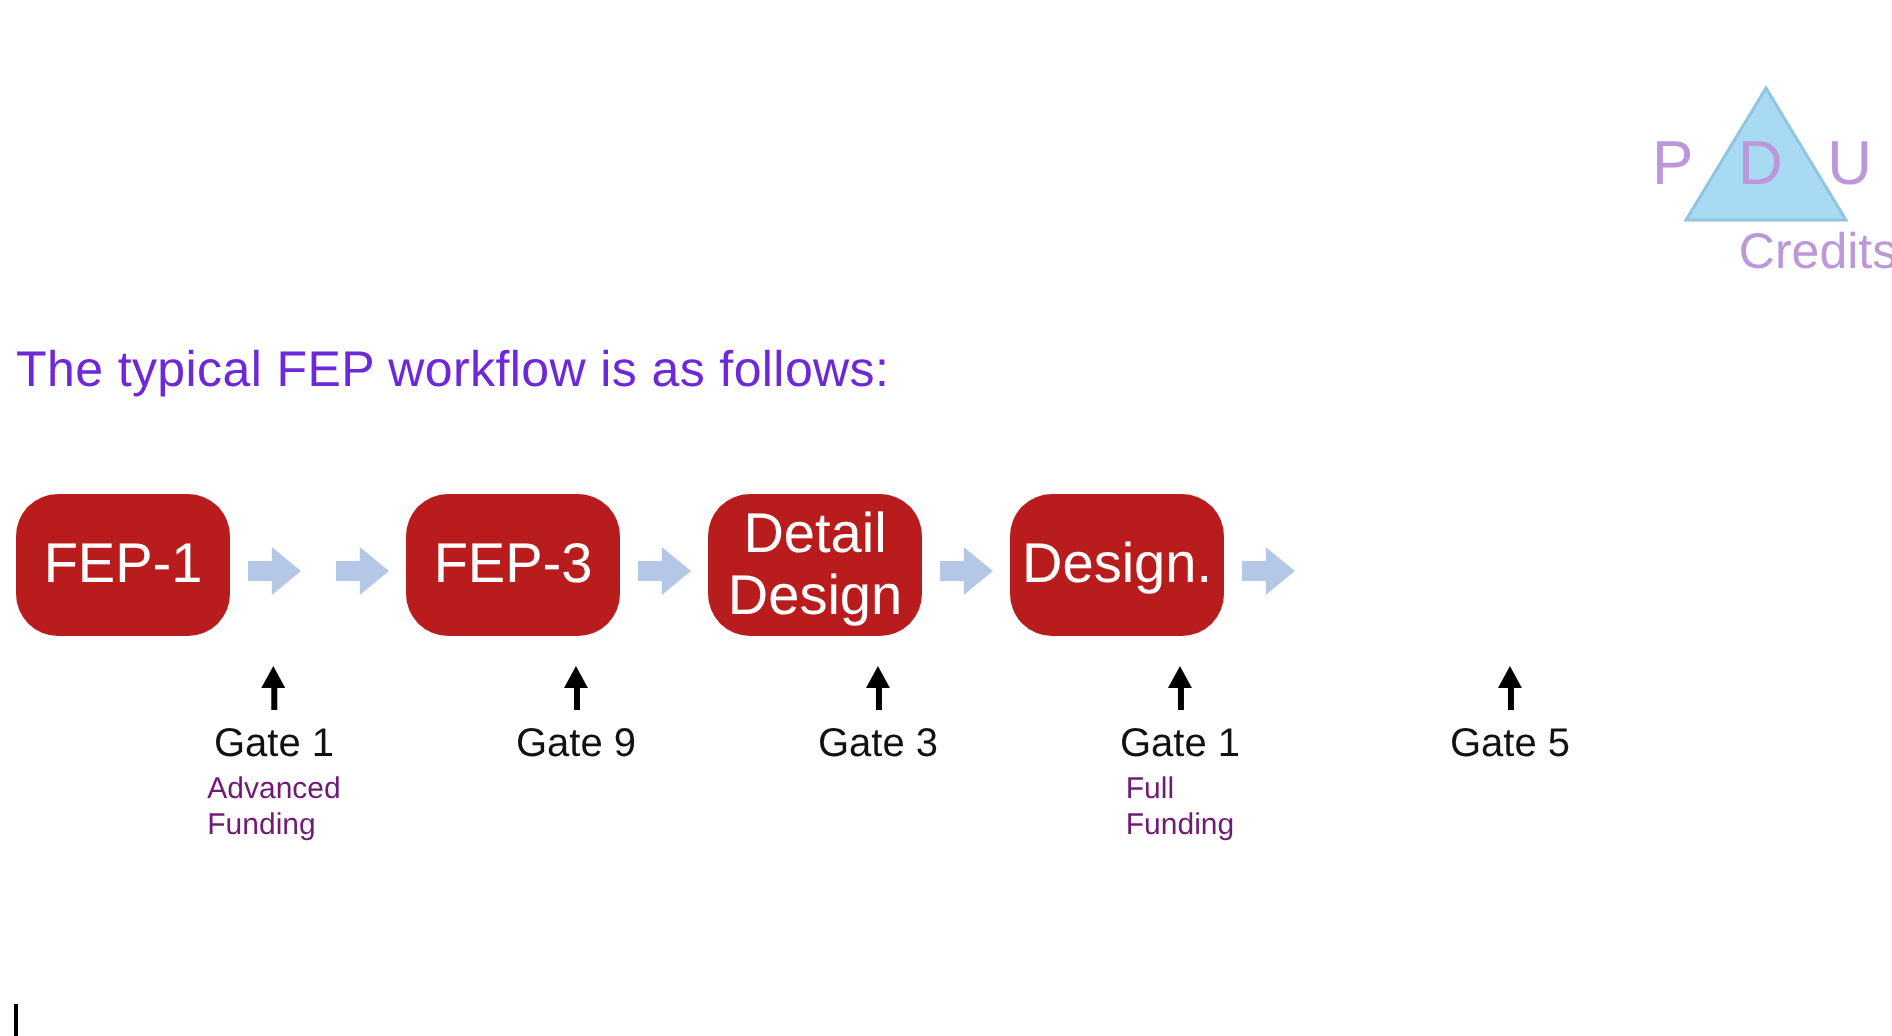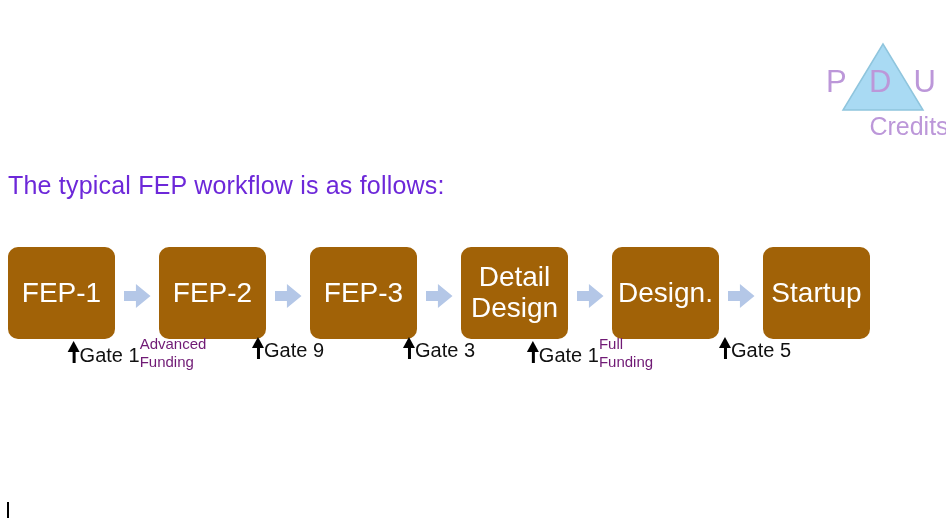--- a/index.html
+++ b/index.html
@@ -29,42 +29,42 @@
     position: absolute; left: 8px; top: 171px;
     font-size: 25px; color: #6d28d9; letter-spacing: 0.2px;
   }
 
   
   .flow {
     position: absolute; left: 8px; top: 247px;
     display: flex; align-items: center;
   }
   .step {
-    width: 107px; height: 92px; box-sizing: border-box;
-    background: #a16207; border-radius: 10px;
+    width: 107px; height: 71px; box-sizing: border-box;
+    background: #b91c1c; border-radius: 21px;
     color: #ffffff; font-size: 28px; line-height: 1.1;
     display: flex; align-items: center; justify-content: center;
     text-align: center; padding: 0 4px;
     flex: 0 0 auto;
   }
   .connector {
     width: 44px; flex: 0 0 auto;
     display: flex; justify-content: center;
   }
   .block-arrow {
     width: 27px; height: 26px; margin-top: 6px;
     background: #B4C7E7;
     clip-path: polygon(0% 31%, 46% 31%, 46% 4%, 100% 50%, 46% 96%, 46% 69%, 0% 69%);
   }
 
   
   .gate {
     position: absolute; top: 333px;
     transform: translateX(-50%);
-    display: flex; flex-direction: row; align-items: center;
+    display: flex; flex-direction: column; align-items: center;
   }
   .gate-1 { left: 137px; }
   .gate-2 { left: 288px; }
   .gate-3 { left: 439px; }
   .gate-4 { left: 590px; }
   .gate-5 { left: 755px; }
   .up-arrow { display: flex; flex-direction: column; align-items: center; height: 22px; }
   .up-arrow .head {
     width: 0; height: 0;
     border-left: 6px solid transparent;
@@ -103,37 +103,35 @@
   <div class="logo-credits">Credits</div>
 </div>
 
 <div class="page-title">The typical FEP workflow is as follows:</div>
 
 <div class="flow">
   <div class="step">FEP-1</div>
   <div class="connector">
       <div class="block-arrow"></div>
     </div>
-  <div class="step">FEP-2</div>
   <div class="connector">
       <div class="block-arrow"></div>
     </div>
   <div class="step">FEP-3</div>
   <div class="connector">
       <div class="block-arrow"></div>
     </div>
   <div class="step">Detail Design</div>
   <div class="connector">
       <div class="block-arrow"></div>
     </div>
   <div class="step">Design.</div>
   <div class="connector">
       <div class="block-arrow"></div>
     </div>
-  <div class="step">Startup</div>
 </div>
 
 <div class="gate gate-1">
   <div class="up-arrow">
       <div class="head"></div>
       <div class="shaft"></div>
     </div>
   <div class="gate-label">Gate 1</div>
   <div class="gate-sublabel">Advanced
 Funding</div>

